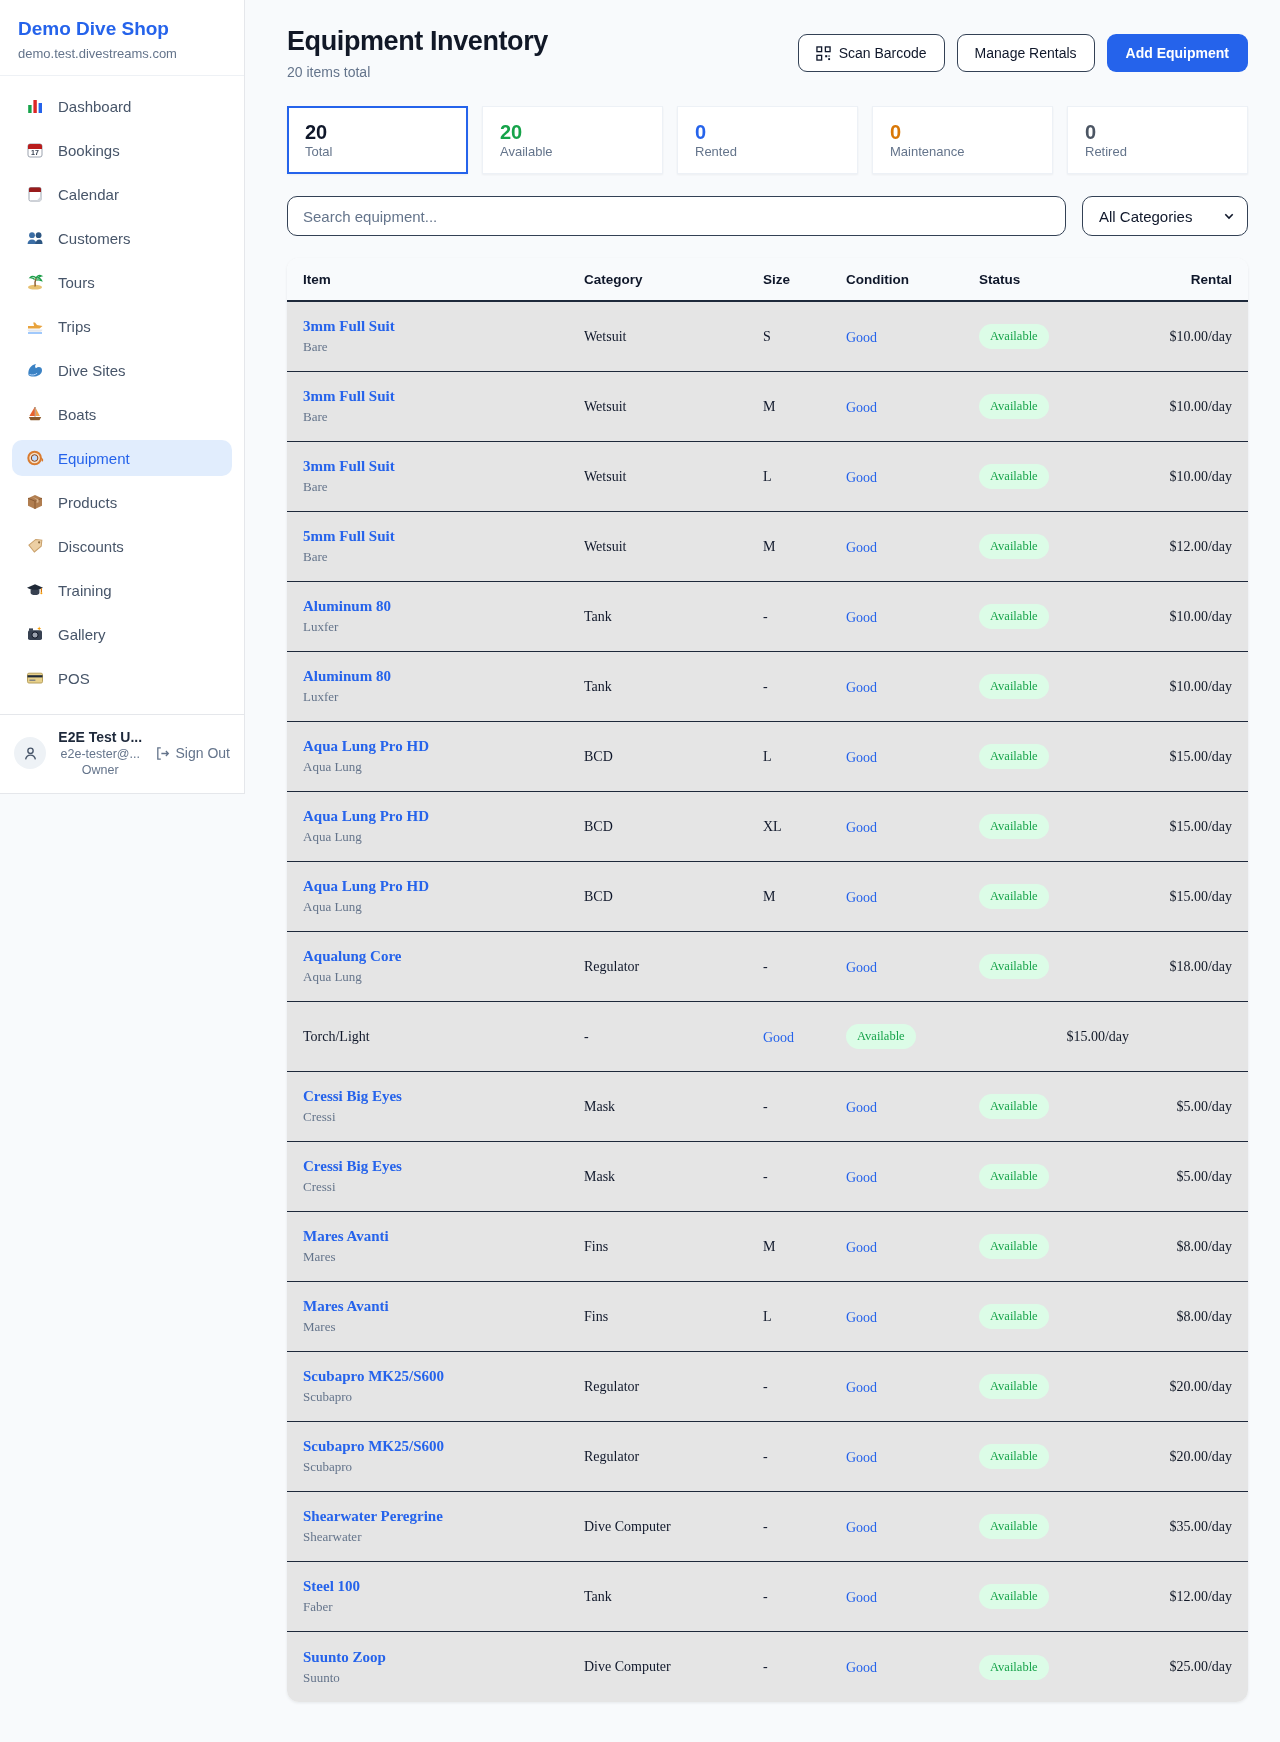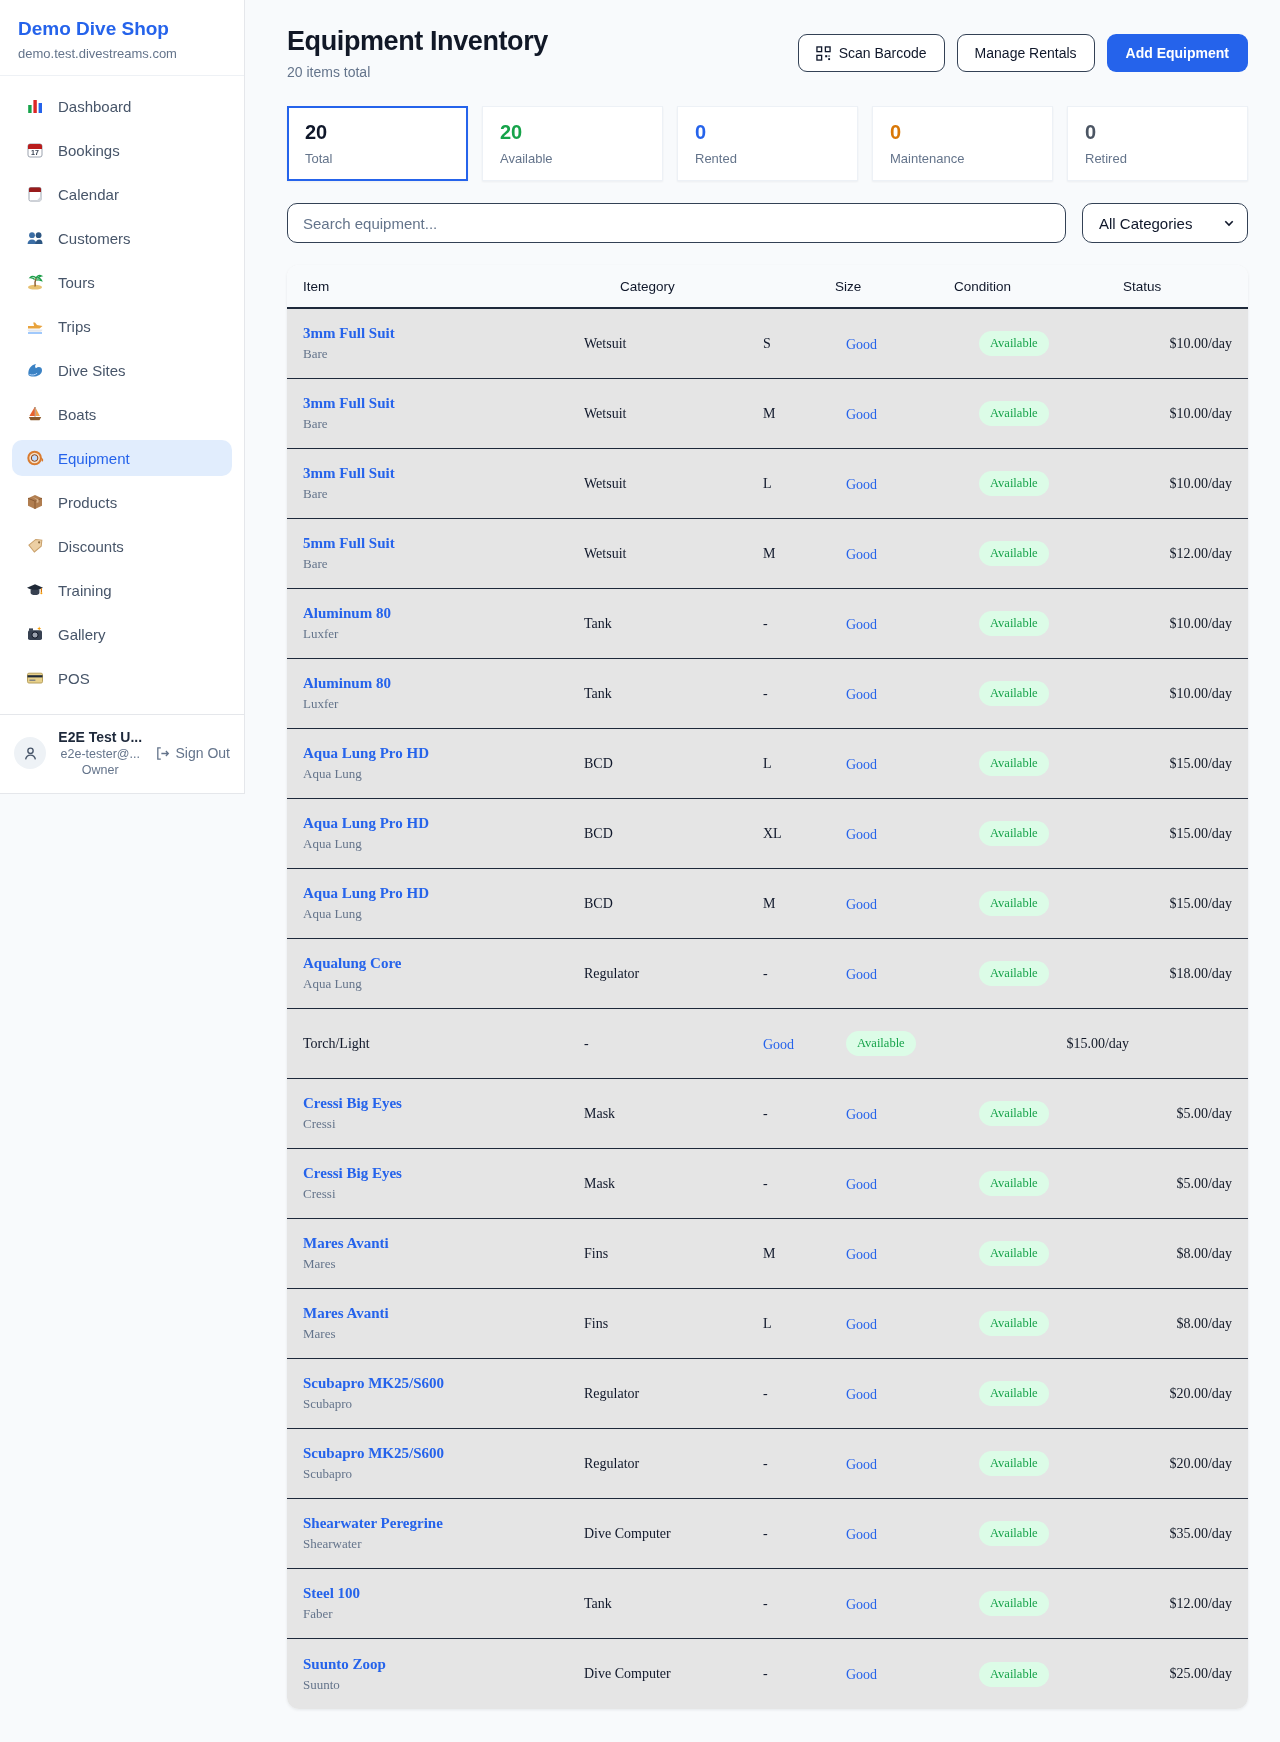--- a/index.html
+++ b/index.html
@@ -73,21 +73,21 @@
 
   
   .stats-row { display:flex; gap:14px; margin-top:26px; }
   .stat-card {
     flex:1; background:#ffffff; border-radius:0;
     border:1px solid #edf1f6; box-shadow:0 1px 2px rgba(15,23,42,.05);
     padding:14px 17px; cursor:pointer;
   }
   .stat-card.selected { border:2px solid #2563eb; padding:13px 16px; }
   .stat-value { font-size:20px; font-weight:700; }
-  .stat-label { font-size:13px; color:#64748b; margin-top:7px; }
+  .stat-label { font-size:13px; color:#64748b; }
 
   
   .filters-row { display:flex; gap:16px; margin-top:22px; }
   .search-input {
     flex:1; height:40px; border:1px solid #334155; border-radius:10px;
     padding:0 15px; font-size:15px; color:#0f172a; background:#fff;
     font-family:"Liberation Sans", sans-serif; outline:none;
   }
   .search-input::placeholder { color:#64748b; }
   .selectbox {
@@ -104,21 +104,21 @@
     overflow:hidden;
   }
   .thead, .trow {
     display:grid;
     grid-template-columns:281px 179px 83px 133px 150px 1fr;
     align-items:center; padding:0 16px;
   }
   .thead {
     height:44px; background:#f8fafc;
     border-bottom:2px solid #1e293b;
-    font-size:13.5px; font-weight:400; color:#0f172a;gap:36px;
+    font-size:13.5px; font-weight:700; color:#0f172a;
   }
   .th-rental { text-align:right; }
   .trow { height:70px; border-bottom:1px solid #1e293b; background:#e5e5e5;font-family:Liberation Serif, serif; }
   .trow:last-child { border-bottom:none; }
   .item-name { font-size:15px; font-weight:600; color:#2563eb; cursor:pointer; }
   .item-brand { font-size:13px; color:#64748b; margin-top:4px; }
   .cell { font-size:14px; color:#0f172a; }
   .cond-link { font-size:14px; color:#2563eb; cursor:pointer; display:inline-block; }
   .badge {
     display:inline-block; background:#dcfce7; color:#16a34a;

